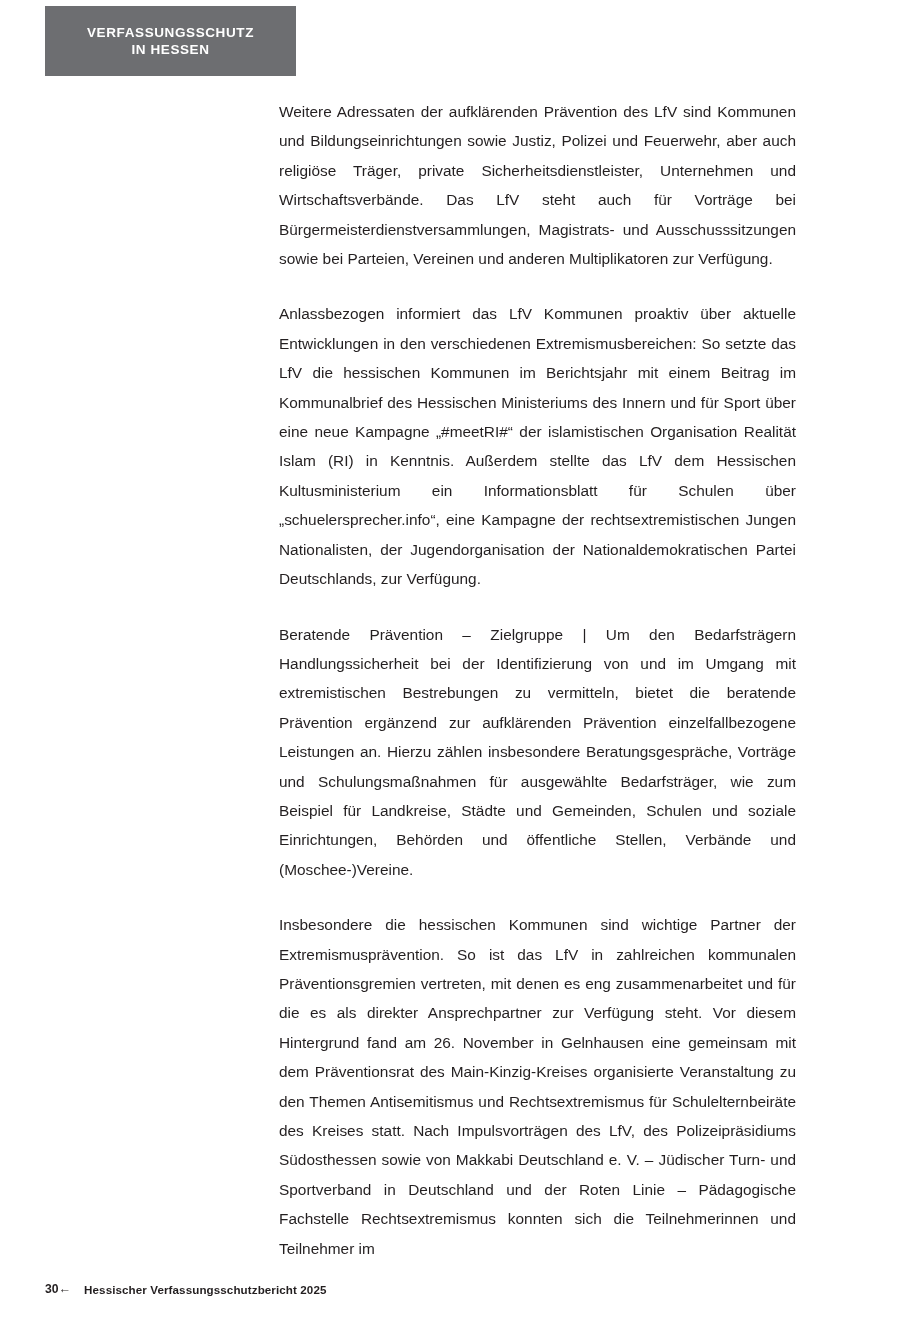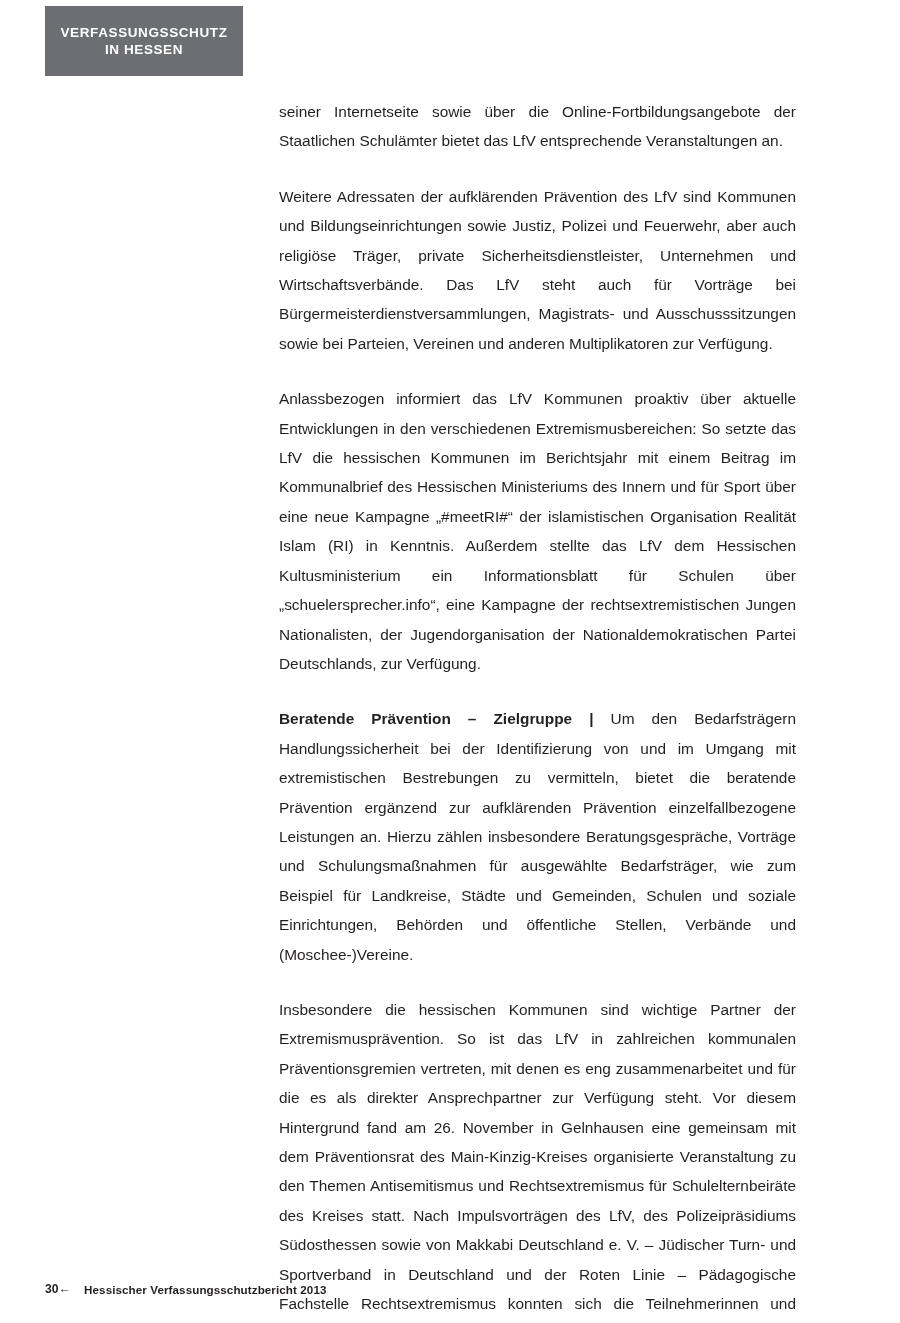--- a/index.html
+++ b/index.html
@@ -14,21 +14,21 @@
     color: #231f20;
     position: relative;
     overflow: hidden;
   }
 
   
   .logo-block {
     position: absolute;
     left: 45px;
     top: 6px;
-    width: 198px;
+    width: 251px;
     height: 70px;
     background: #6d6e71;
     display: flex;
     flex-direction: column;
     align-items: center;
     justify-content: center;
   }
   .logo-block .line1,
   .logo-block .line2 {
     color: #ffffff;
@@ -51,21 +51,21 @@
     font-size: 15.4px;
     line-height: 29.4px;
     text-align: justify;
     color: #231f20;
     hyphens: manual;
   }
   p.para:last-child {
     margin-bottom: 0;
   }
   .lead {
-    font-weight: bold;
+    font-weight: normal;
   }
 
   
   .footer {
     position: absolute;
     left: 45px;
     bottom: 27px;
     display: flex;
     align-items: center;
   }
@@ -89,24 +89,23 @@
 </style>
 </head>
 <body>
 
 <div class="logo-block">
   <div class="line1">VERFASSUNGSSCHUTZ</div>
   <div class="line2">IN HESSEN</div>
 </div>
 
 <div class="content">
-  <p class="para"><span>seiner Internetseite sowie über die Online-Fortbildungsangebote der Staatlichen Schulämter bietet das LfV entsprechende Veranstaltungen an.</span></p>
   <p class="para"><span>Weitere Adressaten der aufklärenden Prävention des LfV sind Kommunen und Bildungseinrichtungen sowie Justiz, Polizei und Feuerwehr, aber auch religiöse Träger, private Sicherheitsdienstleister, Unternehmen und Wirtschaftsverbände. Das LfV steht auch für Vorträge bei Bürgermeisterdienstversammlungen, Magistrats- und Ausschusssitzungen sowie bei Parteien, Vereinen und anderen Multiplikatoren zur Verfügung.</span></p>
   <p class="para"><span>Anlassbezogen informiert das LfV Kommunen proaktiv über aktuelle Entwicklungen in den verschiedenen Extremismusbereichen: So setzte das LfV die hessischen Kommunen im Berichtsjahr mit einem Beitrag im Kommunalbrief des Hessischen Ministeriums des Innern und für Sport über eine neue Kampagne „#meetRI#“ der islamistischen Organisation Realität Islam (RI) in Kenntnis. Außerdem stellte das LfV dem Hessischen Kultusministerium ein Informationsblatt für Schulen über „schuelersprecher.info“, eine Kampagne der rechtsextremistischen Jungen Nationalisten, der Jugendorganisation der Nationaldemokratischen Partei Deutschlands, zur Verfügung.</span></p>
   <p class="para"><span class="lead">Beratende Prävention – Zielgruppe |</span><span> Um den Bedarfsträgern Handlungssicherheit bei der Identifizierung von und im Umgang mit extremistischen Bestrebungen zu vermitteln, bietet die beratende Prävention ergänzend zur aufklärenden Prävention einzelfallbezogene Leistungen an. Hierzu zählen insbesondere Beratungsgespräche, Vorträge und Schulungsmaßnahmen für ausgewählte Bedarfsträger, wie zum Beispiel für Landkreise, Städte und Gemeinden, Schulen und soziale Einrichtungen, Behörden und öffentliche Stellen, Verbände und (Moschee-)Vereine.</span></p>
   <p class="para"><span>Insbesondere die hessischen Kommunen sind wichtige Partner der Extremismusprävention. So ist das LfV in zahlreichen kommunalen Präventionsgremien vertreten, mit denen es eng zusammenarbeitet und für die es als direkter Ansprechpartner zur Verfügung steht. Vor diesem Hintergrund fand am 26. November in Gelnhausen eine gemeinsam mit dem Präventionsrat des Main-Kinzig-Kreises organisierte Veranstaltung zu den Themen Antisemitismus und Rechtsextremismus für Schulelternbeiräte des Kreises statt. Nach Impulsvorträgen des LfV, des Polizeipräsidiums Südosthessen sowie von Makkabi Deutschland e. V. – Jüdischer Turn- und Sportverband in Deutschland und der Roten Linie – Pädagogische Fachstelle Rechtsextremismus konnten sich die Teilnehmerinnen und Teilnehmer im</span></p>
 </div>
 
 <div class="footer">
   <span class="page-num">30</span>
   <span class="arrow">←</span>
-  <span class="foot-title">Hessischer Verfassungsschutzbericht 2013</span>
+  <span class="foot-title">Hessischer Verfassungsschutzbericht 2025</span>
 </div>
 
 </body></html>

